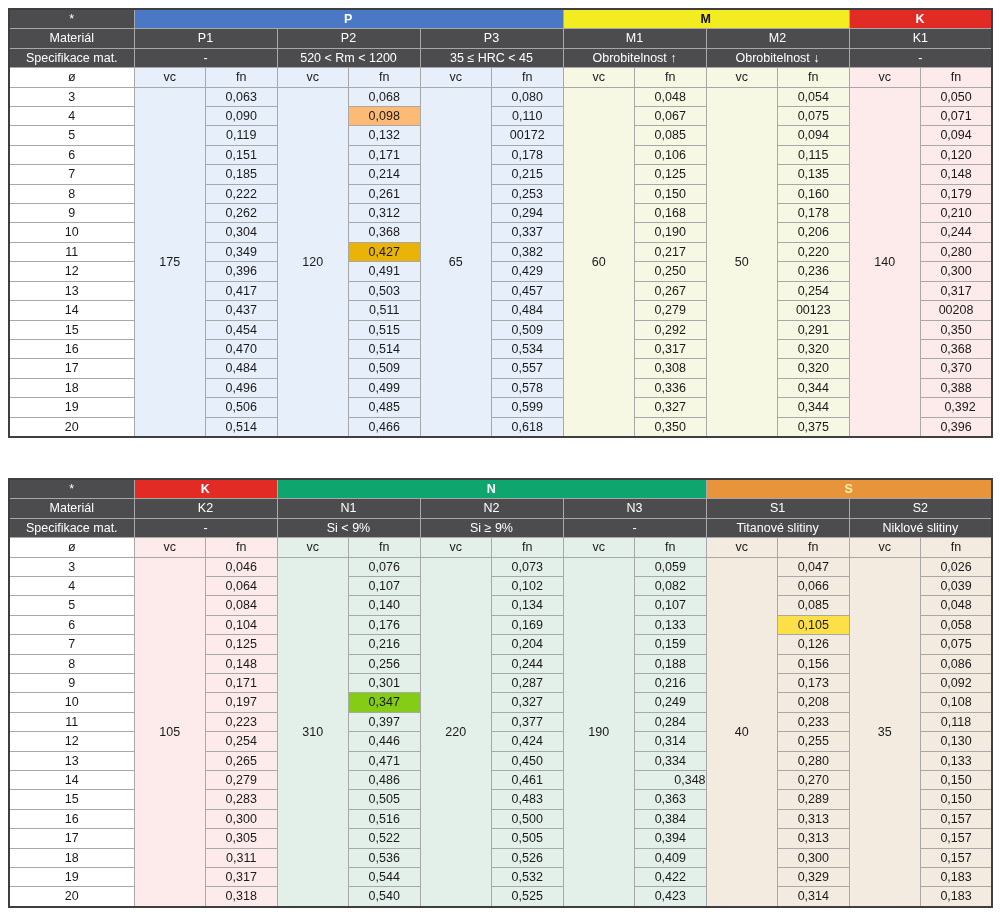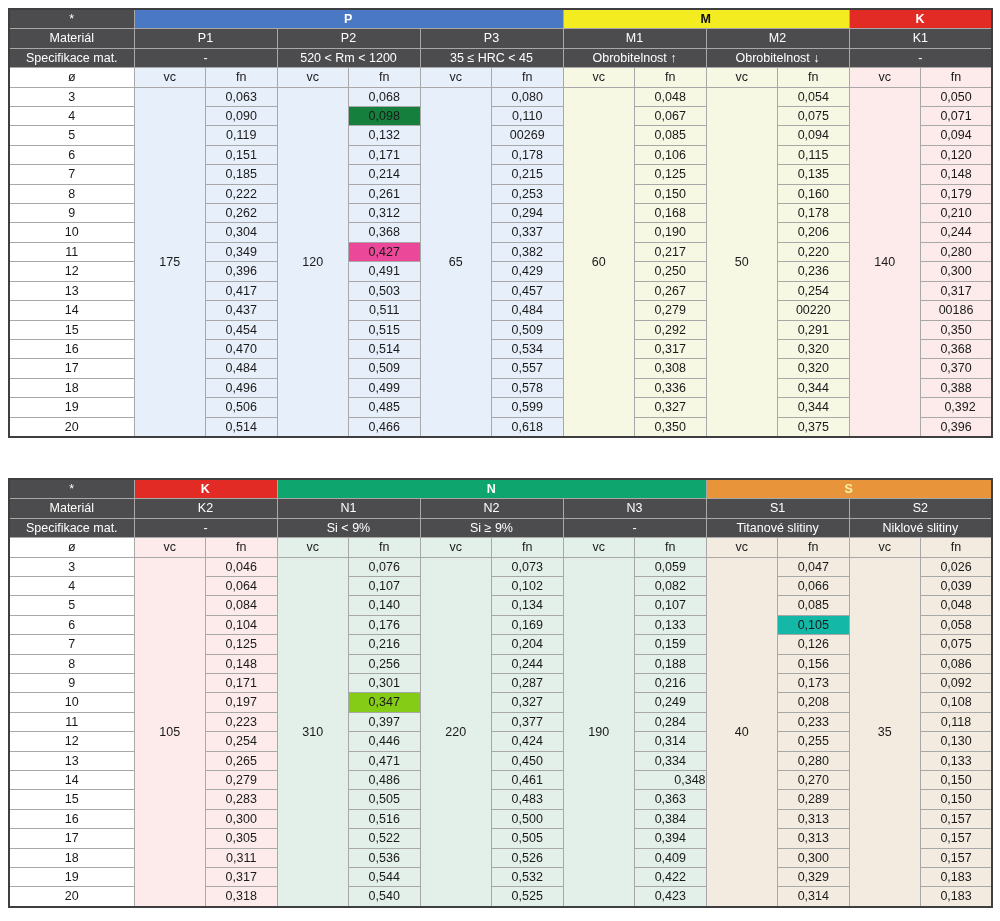--- a/index.html
+++ b/index.html
@@ -116,31 +116,31 @@
           <td class="vcval" rowspan="18" style="background: rgb(246, 248, 228);">60</td>
           <td class="fnval" style="background: rgb(246, 248, 228);">0,048</td>
           <td class="vcval" rowspan="18" style="background: rgb(246, 248, 228);">50</td>
           <td class="fnval" style="background: rgb(246, 248, 228);">0,054</td>
           <td class="vcval" rowspan="18" style="background: rgb(252, 235, 234);">140</td>
           <td class="fnval" style="background: rgb(252, 235, 234);">0,050</td>
         </tr>
         <tr>
           <td class="diam">4</td>
           <td class="fnval" style="background: rgb(231, 239, 250);">0,090</td>
-          <td class="fnval" style="background: #15803d;">0,098</td>
+          <td class="fnval" style="background: #fdba74;">0,098</td>
           <td class="fnval" style="background: rgb(231, 239, 250);">0,110</td>
           <td class="fnval" style="background: rgb(246, 248, 228);">0,067</td>
           <td class="fnval" style="background: rgb(246, 248, 228);">0,075</td>
           <td class="fnval" style="background: rgb(252, 235, 234);">0,071</td>
         </tr>
         <tr>
           <td class="diam">5</td>
           <td class="fnval" style="background: rgb(231, 239, 250);">0,119</td>
           <td class="fnval" style="background: rgb(231, 239, 250);">0,132</td>
-          <td class="fnval" style="background: rgb(231, 239, 250);">00269</td>
+          <td class="fnval" style="background: rgb(231, 239, 250);">00172</td>
           <td class="fnval" style="background: rgb(246, 248, 228);">0,085</td>
           <td class="fnval" style="background: rgb(246, 248, 228);">0,094</td>
           <td class="fnval" style="background: rgb(252, 235, 234);">0,094</td>
         </tr>
         <tr>
           <td class="diam">6</td>
           <td class="fnval" style="background: rgb(231, 239, 250);">0,151</td>
           <td class="fnval" style="background: rgb(231, 239, 250);">0,171</td>
           <td class="fnval" style="background: rgb(231, 239, 250);">0,178</td>
           <td class="fnval" style="background: rgb(246, 248, 228);">0,106</td>
@@ -179,21 +179,21 @@
           <td class="fnval" style="background: rgb(231, 239, 250);">0,304</td>
           <td class="fnval" style="background: rgb(231, 239, 250);">0,368</td>
           <td class="fnval" style="background: rgb(231, 239, 250);">0,337</td>
           <td class="fnval" style="background: rgb(246, 248, 228);">0,190</td>
           <td class="fnval" style="background: rgb(246, 248, 228);">0,206</td>
           <td class="fnval" style="background: rgb(252, 235, 234);">0,244</td>
         </tr>
         <tr>
           <td class="diam">11</td>
           <td class="fnval" style="background: rgb(231, 239, 250);">0,349</td>
-          <td class="fnval" style="background: #ec4899;">0,427</td>
+          <td class="fnval" style="background: #eab308;">0,427</td>
           <td class="fnval" style="background: rgb(231, 239, 250);">0,382</td>
           <td class="fnval" style="background: rgb(246, 248, 228);">0,217</td>
           <td class="fnval" style="background: rgb(246, 248, 228);">0,220</td>
           <td class="fnval" style="background: rgb(252, 235, 234);">0,280</td>
         </tr>
         <tr>
           <td class="diam">12</td>
           <td class="fnval" style="background: rgb(231, 239, 250);">0,396</td>
           <td class="fnval" style="background: rgb(231, 239, 250);">0,491</td>
           <td class="fnval" style="background: rgb(231, 239, 250);">0,429</td>
@@ -209,22 +209,22 @@
           <td class="fnval" style="background: rgb(246, 248, 228);">0,267</td>
           <td class="fnval" style="background: rgb(246, 248, 228);">0,254</td>
           <td class="fnval" style="background: rgb(252, 235, 234);">0,317</td>
         </tr>
         <tr>
           <td class="diam">14</td>
           <td class="fnval" style="background: rgb(231, 239, 250);">0,437</td>
           <td class="fnval" style="background: rgb(231, 239, 250);">0,511</td>
           <td class="fnval" style="background: rgb(231, 239, 250);">0,484</td>
           <td class="fnval" style="background: rgb(246, 248, 228);">0,279</td>
-          <td class="fnval" style="background: rgb(246, 248, 228);">00220</td>
-          <td class="fnval" style="background: rgb(252, 235, 234);">00186</td>
+          <td class="fnval" style="background: rgb(246, 248, 228);">00123</td>
+          <td class="fnval" style="background: rgb(252, 235, 234);">00208</td>
         </tr>
         <tr>
           <td class="diam">15</td>
           <td class="fnval" style="background: rgb(231, 239, 250);">0,454</td>
           <td class="fnval" style="background: rgb(231, 239, 250);">0,515</td>
           <td class="fnval" style="background: rgb(231, 239, 250);">0,509</td>
           <td class="fnval" style="background: rgb(246, 248, 228);">0,292</td>
           <td class="fnval" style="background: rgb(246, 248, 228);">0,291</td>
           <td class="fnval" style="background: rgb(252, 235, 234);">0,350</td>
         </tr>
@@ -363,21 +363,21 @@
           <td class="fnval" style="background: rgb(227, 240, 233);">0,107</td>
           <td class="fnval" style="background: rgb(244, 235, 224);">0,085</td>
           <td class="fnval" style="background: rgb(244, 235, 224);">0,048</td>
         </tr>
         <tr>
           <td class="diam">6</td>
           <td class="fnval" style="background: rgb(252, 235, 234);">0,104</td>
           <td class="fnval" style="background: rgb(227, 240, 233);">0,176</td>
           <td class="fnval" style="background: rgb(227, 240, 233);">0,169</td>
           <td class="fnval" style="background: rgb(227, 240, 233);">0,133</td>
-          <td class="fnval" style="background: #14b8a6;">0,105</td>
+          <td class="fnval" style="background: #fde047;">0,105</td>
           <td class="fnval" style="background: rgb(244, 235, 224);">0,058</td>
         </tr>
         <tr>
           <td class="diam">7</td>
           <td class="fnval" style="background: rgb(252, 235, 234);">0,125</td>
           <td class="fnval" style="background: rgb(227, 240, 233);">0,216</td>
           <td class="fnval" style="background: rgb(227, 240, 233);">0,204</td>
           <td class="fnval" style="background: rgb(227, 240, 233);">0,159</td>
           <td class="fnval" style="background: rgb(244, 235, 224);">0,126</td>
           <td class="fnval" style="background: rgb(244, 235, 224);">0,075</td>

